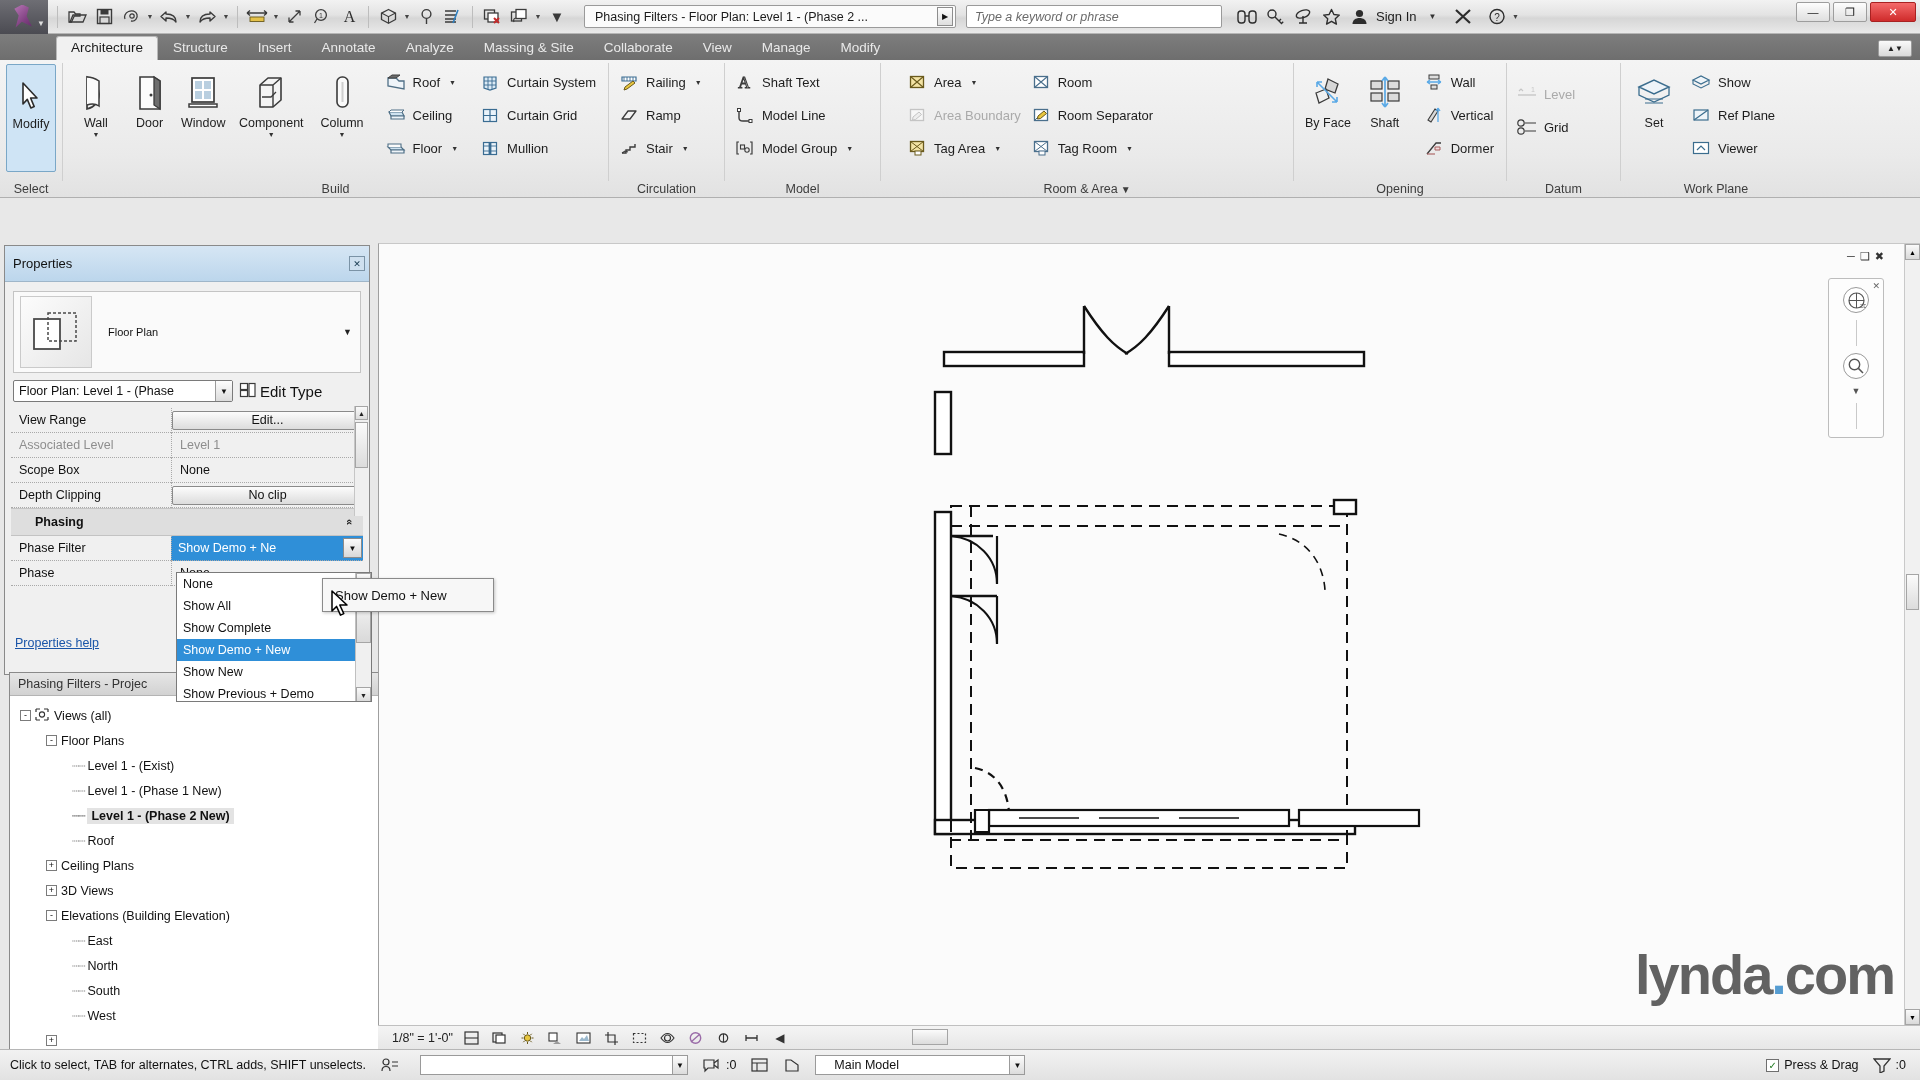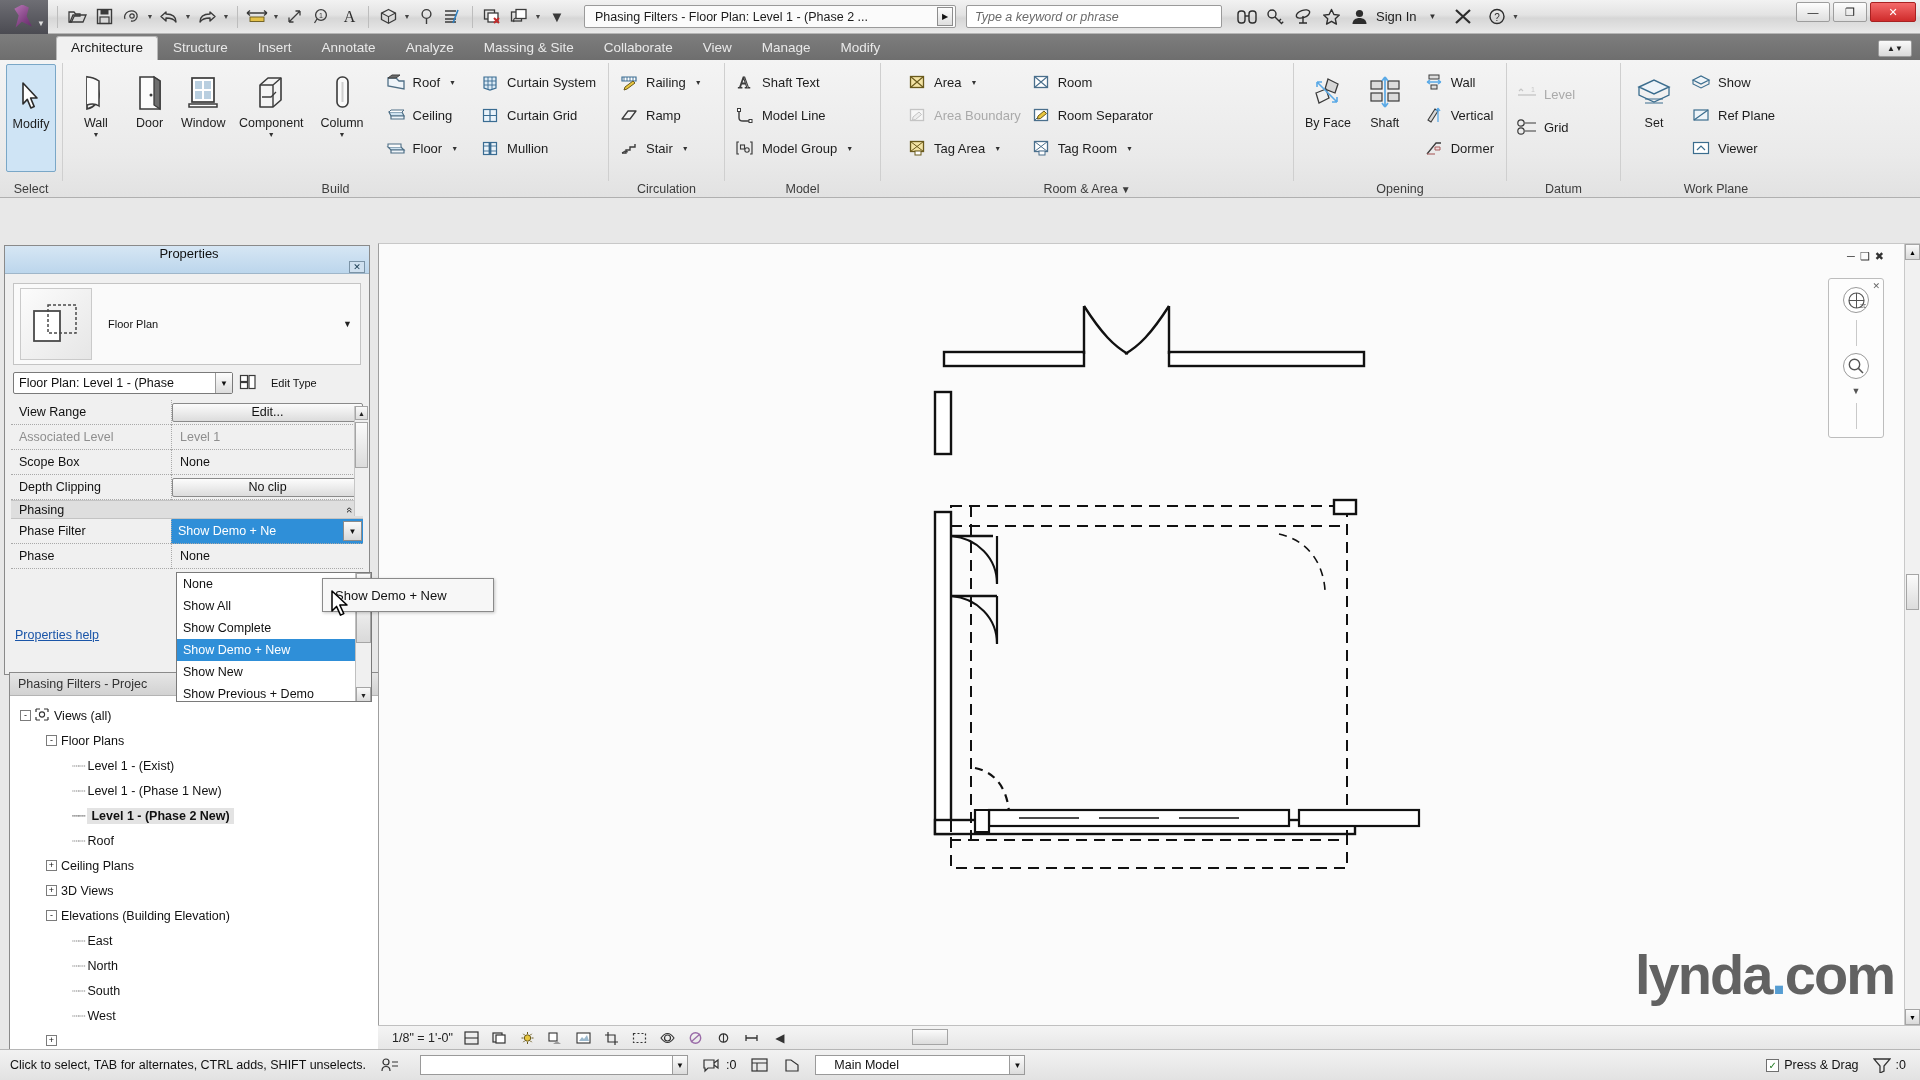--- a/index.html
+++ b/index.html
@@ -140,23 +140,23 @@
   .smallbtn.disabled { color:#aaaaaa; }
   .smallbtn .sic { width:22px;height:22px; display:flex;align-items:center;justify-content:center;}
   .smallbtn .sc { font-size:7px;color:#333; margin-left:3px;}
 
   
   .props {
     position:absolute; left:4px; top:245px; width:366px; height:430px;
     background:#f0f0f0; border:1px solid #8a8a8a;
   }
   .props-title {
-    height:28px; background:linear-gradient(to bottom,#d6e6f4,#bcd6ec);
+    height:36px; background:linear-gradient(to bottom,#d6e6f4,#bcd6ec);
     display:flex;align-items:center; padding:0 4px 0 8px;
-    font-size:13px; color:#111; border-bottom:1px solid #9fb6c9;flex-direction:column;
+    font-size:13px; color:#111; border-bottom:1px solid #9fb6c9;
   }
   .props-close {
     margin-left:auto; width:16px;height:15px;border:1px solid #7b93a6;background:#cfe0ef;
     display:flex;align-items:center;justify-content:center;font-size:9px;color:#17394f;
   }
   .type-preview {
     margin: 9px 8px 0 8px; height: 82px; background:#fafafa; border:1px solid #c4c4c4;
     display:flex; align-items:center;
   }
   .type-preview .tp-ic {
@@ -168,58 +168,58 @@
 
   .typerow { display:flex; align-items:center; margin: 7px 8px 0 8px; gap:6px; }
   .typesel {
     width: 220px; height:22px; background:#fff; border:1px solid #7a7a7a; border-radius:2px;
     display:flex;align-items:center; padding-left:5px; font-size:12.5px; color:#111;
   }
   .typesel .tcaret {
     margin-left:auto; width:17px;height:20px;background:linear-gradient(to bottom,#fdfdfd,#dcdcdc);
     border-left:1px solid #9b9b9b; display:flex;align-items:center;justify-content:center;font-size:8px;
   }
-  .edittype { display:flex;align-items:center;gap:14px; font-size:11px; color:#111; }
+  .edittype { display:flex;align-items:center;gap:3px; font-size:15px; color:#111; }
 
   .ptable { margin: 6px 0 0 6px; width: 352px; }
   .prow { display:flex; height:25px; align-items:stretch; }
   .pname {
     width: 160px; font-size:12.5px; color:#111; display:flex;align-items:center; padding-left:8px;
     border-bottom:1px dotted #a9a9a9;
   }
   .pname.grey { color:#8e8e8e; }
   .pval {
     flex:1; font-size:12.5px; color:#111; display:flex;align-items:center; padding-left:8px;
     border-bottom:1px dotted #a9a9a9; border-left:1px dotted #a9a9a9;
   }
   .pval.grey { color:#8e8e8e; }
   .pbtn {
     margin: 2px 0; flex:1; height:19px; border:1px solid #8a8a8a; border-radius:2px;
     background: linear-gradient(to bottom,#fcfcfc,#dcdcdc);
     display:flex;align-items:center;justify-content:center;font-size:12.5px;color:#111;
   }
   .pgroup {
-    height:19px; background:#dedede; display:flex; align-items:center;
-    padding-left:8px; font-size:12.5px; color:#111; font-weight:normal;
+    height:28px; background:#dedede; display:flex; align-items:center;
+    padding-left:24px; font-size:12.5px; color:#111; font-weight:bold;
     border-top:1px solid #c3c3c3; border-bottom:1px solid #c3c3c3;
   }
   .pgroup .chev { margin-left:auto; margin-right:10px; font-size:11px; color:#222;}
   .pval.editing {
     background:#2f8fd8; padding:0;
   }
   .pval.editing .etext {
     flex:1; color:#ffffff; font-size:12.5px; padding-left:6px;
     overflow:hidden; white-space:nowrap;
   }
   .pval.editing .ecaret {
     width:19px; height:20px; margin:1px; background:linear-gradient(to bottom,#fbfbfb,#d8d8d8);
     border:1px solid #8b8b8b; display:flex;align-items:center;justify-content:center;font-size:8px;color:#111;
   }
   .props-helplink {
-    position:absolute; left:10px; bottom:32px;
+    position:absolute; left:10px; bottom:24px;
     font-size:12.5px; color:#1a55a8; text-decoration:underline;
   }
   .props-scroll {
     position:absolute; right:1px; top:160px; width:14px; height:110px;
     background:#efefef; border-left:1px solid #c6c6c6;
   }
   .props-scroll .sbtn {
     height:14px;background:linear-gradient(to bottom,#fafafa,#dcdcdc);border:1px solid #a5a5a5;
     display:flex;align-items:center;justify-content:center;font-size:7px;color:#222;
   }

